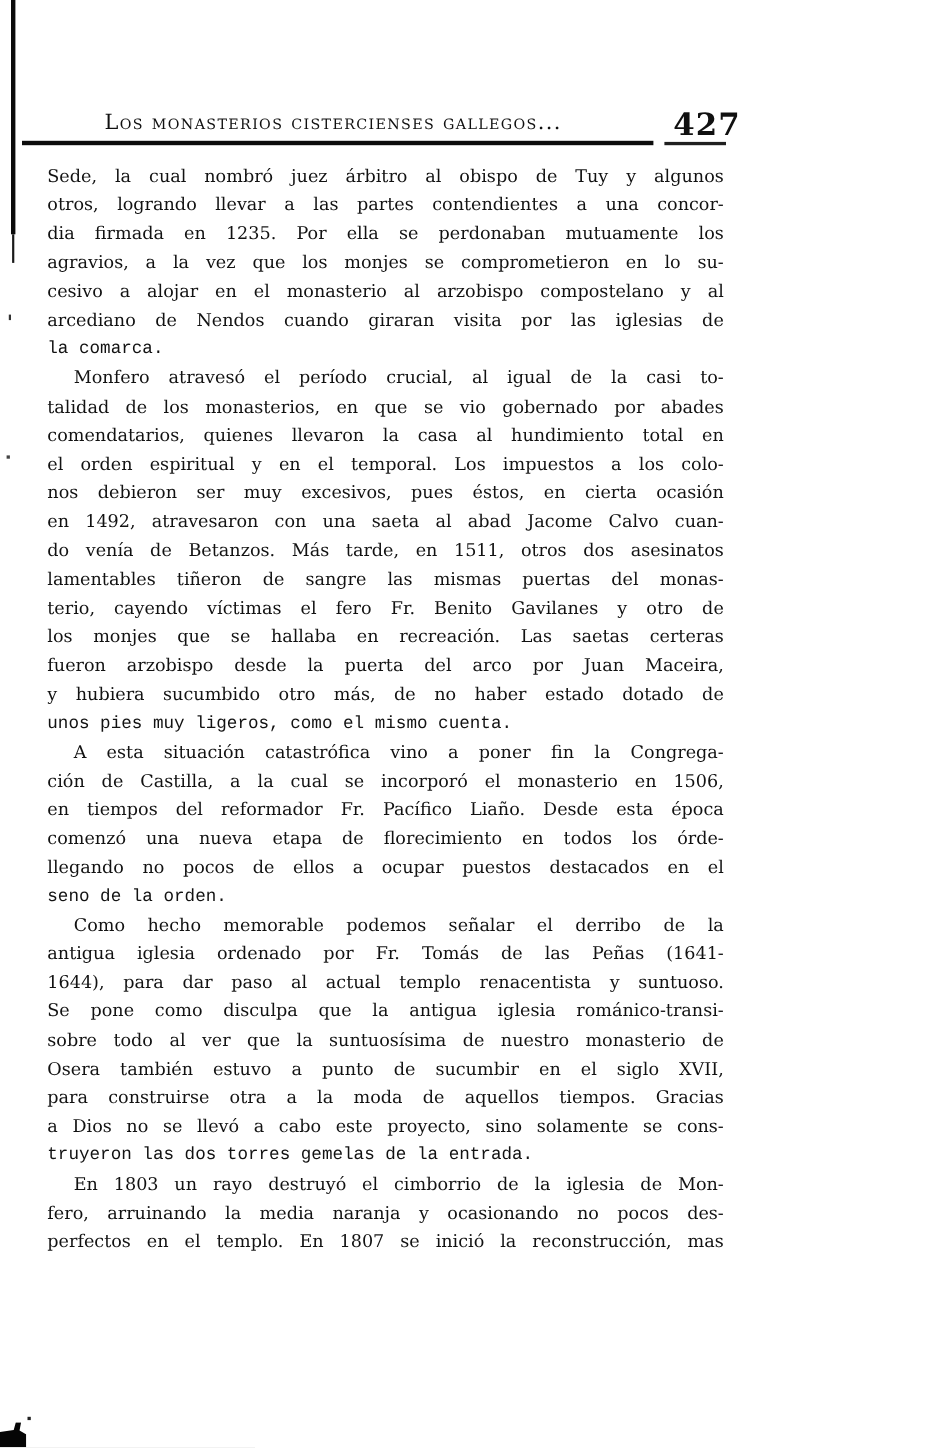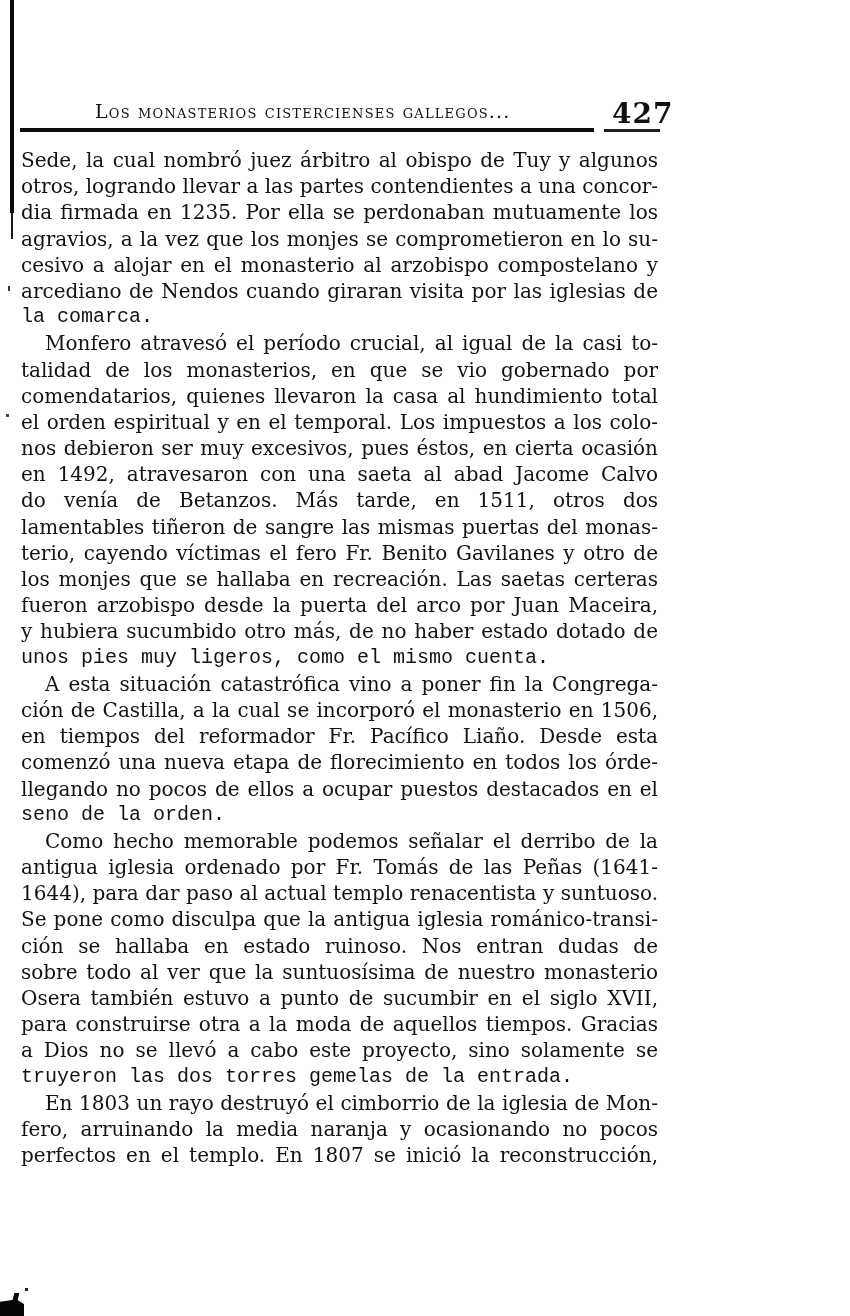--- a/index.html
+++ b/index.html
@@ -69,28 +69,29 @@
     background: #202020;
   }
 
   
   .body-text {
     position: absolute;
     left: 21px; top: 147px;
     width: 637px;
   }
   .text-line {
-    font-size: 20px;
+    font-size: 16px;
     height: 26.2px;
     line-height: 26.2px;
     white-space: normal;
     text-align: justify;
     text-align-last: justify;
     -moz-text-align-last: justify;
     overflow: hidden;
+    margin-left: 22px;
   }
   .text-line.para-end {
     text-align-last: left;
     font-family: Liberation Mono, monospace;
     -moz-text-align-last: left;
   }
   .text-line.indent { text-indent: 24px; }
 </style>
 </head>
 <body>
@@ -135,21 +136,20 @@
       <div class="text-line indent">A esta situación catastrófica vino a poner fin la Congrega-</div>
       <div class="text-line">ción de Castilla, a la cual se incorporó el monasterio en 1506,</div>
       <div class="text-line">en tiempos del reformador Fr. Pacífico Liaño. Desde esta época</div>
       <div class="text-line">comenzó una nueva etapa de florecimiento en todos los órde-</div>
       <div class="text-line">llegando no pocos de ellos a ocupar puestos destacados en el</div>
       <div class="text-line para-end">seno de la orden.</div>
       <div class="text-line indent">Como hecho memorable podemos señalar el derribo de la</div>
       <div class="text-line">antigua iglesia ordenado por Fr. Tomás de las Peñas (1641-</div>
       <div class="text-line">1644), para dar paso al actual templo renacentista y suntuoso.</div>
       <div class="text-line">Se pone como disculpa que la antigua iglesia románico-transi-</div>
-      <div class="text-line">ción se hallaba en estado ruinoso. Nos entran dudas de creerlo,</div>
       <div class="text-line">sobre todo al ver que la suntuosísima de nuestro monasterio de</div>
       <div class="text-line">Osera también estuvo a punto de sucumbir en el siglo XVII,</div>
       <div class="text-line">para construirse otra a la moda de aquellos tiempos. Gracias</div>
       <div class="text-line">a Dios no se llevó a cabo este proyecto, sino solamente se cons-</div>
       <div class="text-line para-end">truyeron las dos torres gemelas de la entrada.</div>
       <div class="text-line indent">En 1803 un rayo destruyó el cimborrio de la iglesia de Mon-</div>
       <div class="text-line">fero, arruinando la media naranja y ocasionando no pocos des-</div>
       <div class="text-line">perfectos en el templo. En 1807 se inició la reconstrucción, mas</div>
     </div>
 

